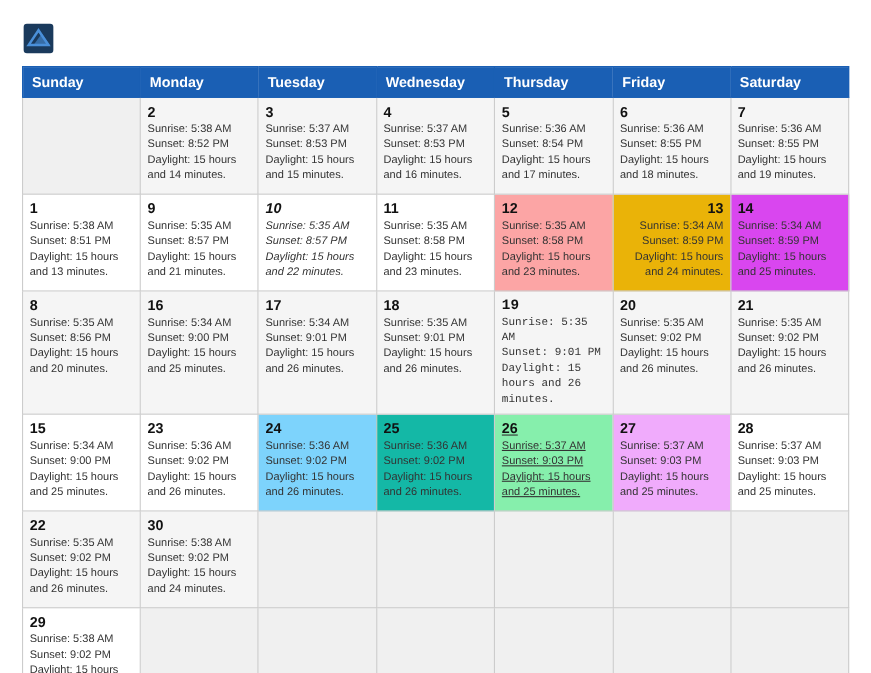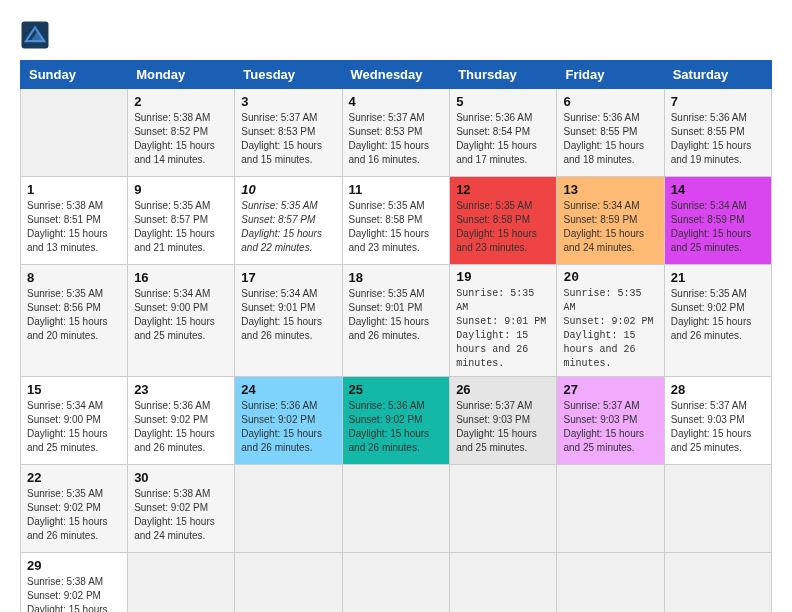--- a/index.html
+++ b/index.html
@@ -162,25 +162,25 @@
           <div class="day-info">Sunrise: 5:35 AM<br>Sunset: 8:57 PM<br>Daylight: 15 hours and 21 minutes.</div>
         </td>
         <td style="background: rgb(255, 255, 255); font-style: italic;">
           <span class="day-num">10</span>
           <div class="day-info">Sunrise: 5:35 AM<br>Sunset: 8:57 PM<br>Daylight: 15 hours and 22 minutes.</div>
         </td>
         <td style="background: rgb(255, 255, 255);">
           <span class="day-num">11</span>
           <div class="day-info">Sunrise: 5:35 AM<br>Sunset: 8:58 PM<br>Daylight: 15 hours and 23 minutes.</div>
         </td>
-        <td style="background: #ef4444;">
+        <td style="background: #fca5a5;">
           <span class="day-num">12</span>
           <div class="day-info">Sunrise: 5:35 AM<br>Sunset: 8:58 PM<br>Daylight: 15 hours and 23 minutes.</div>
         </td>
-        <td style="background: #fdba74;">
+        <td style="background: #eab308; text-align: right;">
           <span class="day-num">13</span>
           <div class="day-info">Sunrise: 5:34 AM<br>Sunset: 8:59 PM<br>Daylight: 15 hours and 24 minutes.</div>
         </td>
         <td style="background: #d946ef;">
           <span class="day-num">14</span>
           <div class="day-info">Sunrise: 5:34 AM<br>Sunset: 8:59 PM<br>Daylight: 15 hours and 25 minutes.</div>
         </td>
       </tr>
       <tr class="week-row">
         <td style="background: rgb(245, 245, 245);">
@@ -196,21 +196,21 @@
           <div class="day-info">Sunrise: 5:34 AM<br>Sunset: 9:01 PM<br>Daylight: 15 hours and 26 minutes.</div>
         </td>
         <td style="background: rgb(245, 245, 245);">
           <span class="day-num">18</span>
           <div class="day-info">Sunrise: 5:35 AM<br>Sunset: 9:01 PM<br>Daylight: 15 hours and 26 minutes.</div>
         </td>
         <td style="background: rgb(245, 245, 245); font-family: Liberation Mono, monospace;">
           <span class="day-num">19</span>
           <div class="day-info">Sunrise: 5:35 AM<br>Sunset: 9:01 PM<br>Daylight: 15 hours and 26 minutes.</div>
         </td>
-        <td style="background: rgb(245, 245, 245); font-family: Liberation Mono, monospace;">
+        <td style="background: rgb(245, 245, 245);">
           <span class="day-num">20</span>
           <div class="day-info">Sunrise: 5:35 AM<br>Sunset: 9:02 PM<br>Daylight: 15 hours and 26 minutes.</div>
         </td>
         <td style="background: rgb(245, 245, 245);">
           <span class="day-num">21</span>
           <div class="day-info">Sunrise: 5:35 AM<br>Sunset: 9:02 PM<br>Daylight: 15 hours and 26 minutes.</div>
         </td>
       </tr>
       <tr class="week-row">
         <td style="background: rgb(255, 255, 255);">
@@ -222,21 +222,21 @@
           <div class="day-info">Sunrise: 5:36 AM<br>Sunset: 9:02 PM<br>Daylight: 15 hours and 26 minutes.</div>
         </td>
         <td style="background: #7dd3fc;">
           <span class="day-num">24</span>
           <div class="day-info">Sunrise: 5:36 AM<br>Sunset: 9:02 PM<br>Daylight: 15 hours and 26 minutes.</div>
         </td>
         <td style="background: #14b8a6;">
           <span class="day-num">25</span>
           <div class="day-info">Sunrise: 5:36 AM<br>Sunset: 9:02 PM<br>Daylight: 15 hours and 26 minutes.</div>
         </td>
-        <td style="background: #e5e5e5;">
+        <td style="background: #86efac; text-decoration: underline;">
           <span class="day-num">26</span>
           <div class="day-info">Sunrise: 5:37 AM<br>Sunset: 9:03 PM<br>Daylight: 15 hours and 25 minutes.</div>
         </td>
         <td style="background: #f0abfc;">
           <span class="day-num">27</span>
           <div class="day-info">Sunrise: 5:37 AM<br>Sunset: 9:03 PM<br>Daylight: 15 hours and 25 minutes.</div>
         </td>
         <td style="background: rgb(255, 255, 255);">
           <span class="day-num">28</span>
           <div class="day-info">Sunrise: 5:37 AM<br>Sunset: 9:03 PM<br>Daylight: 15 hours and 25 minutes.</div>

